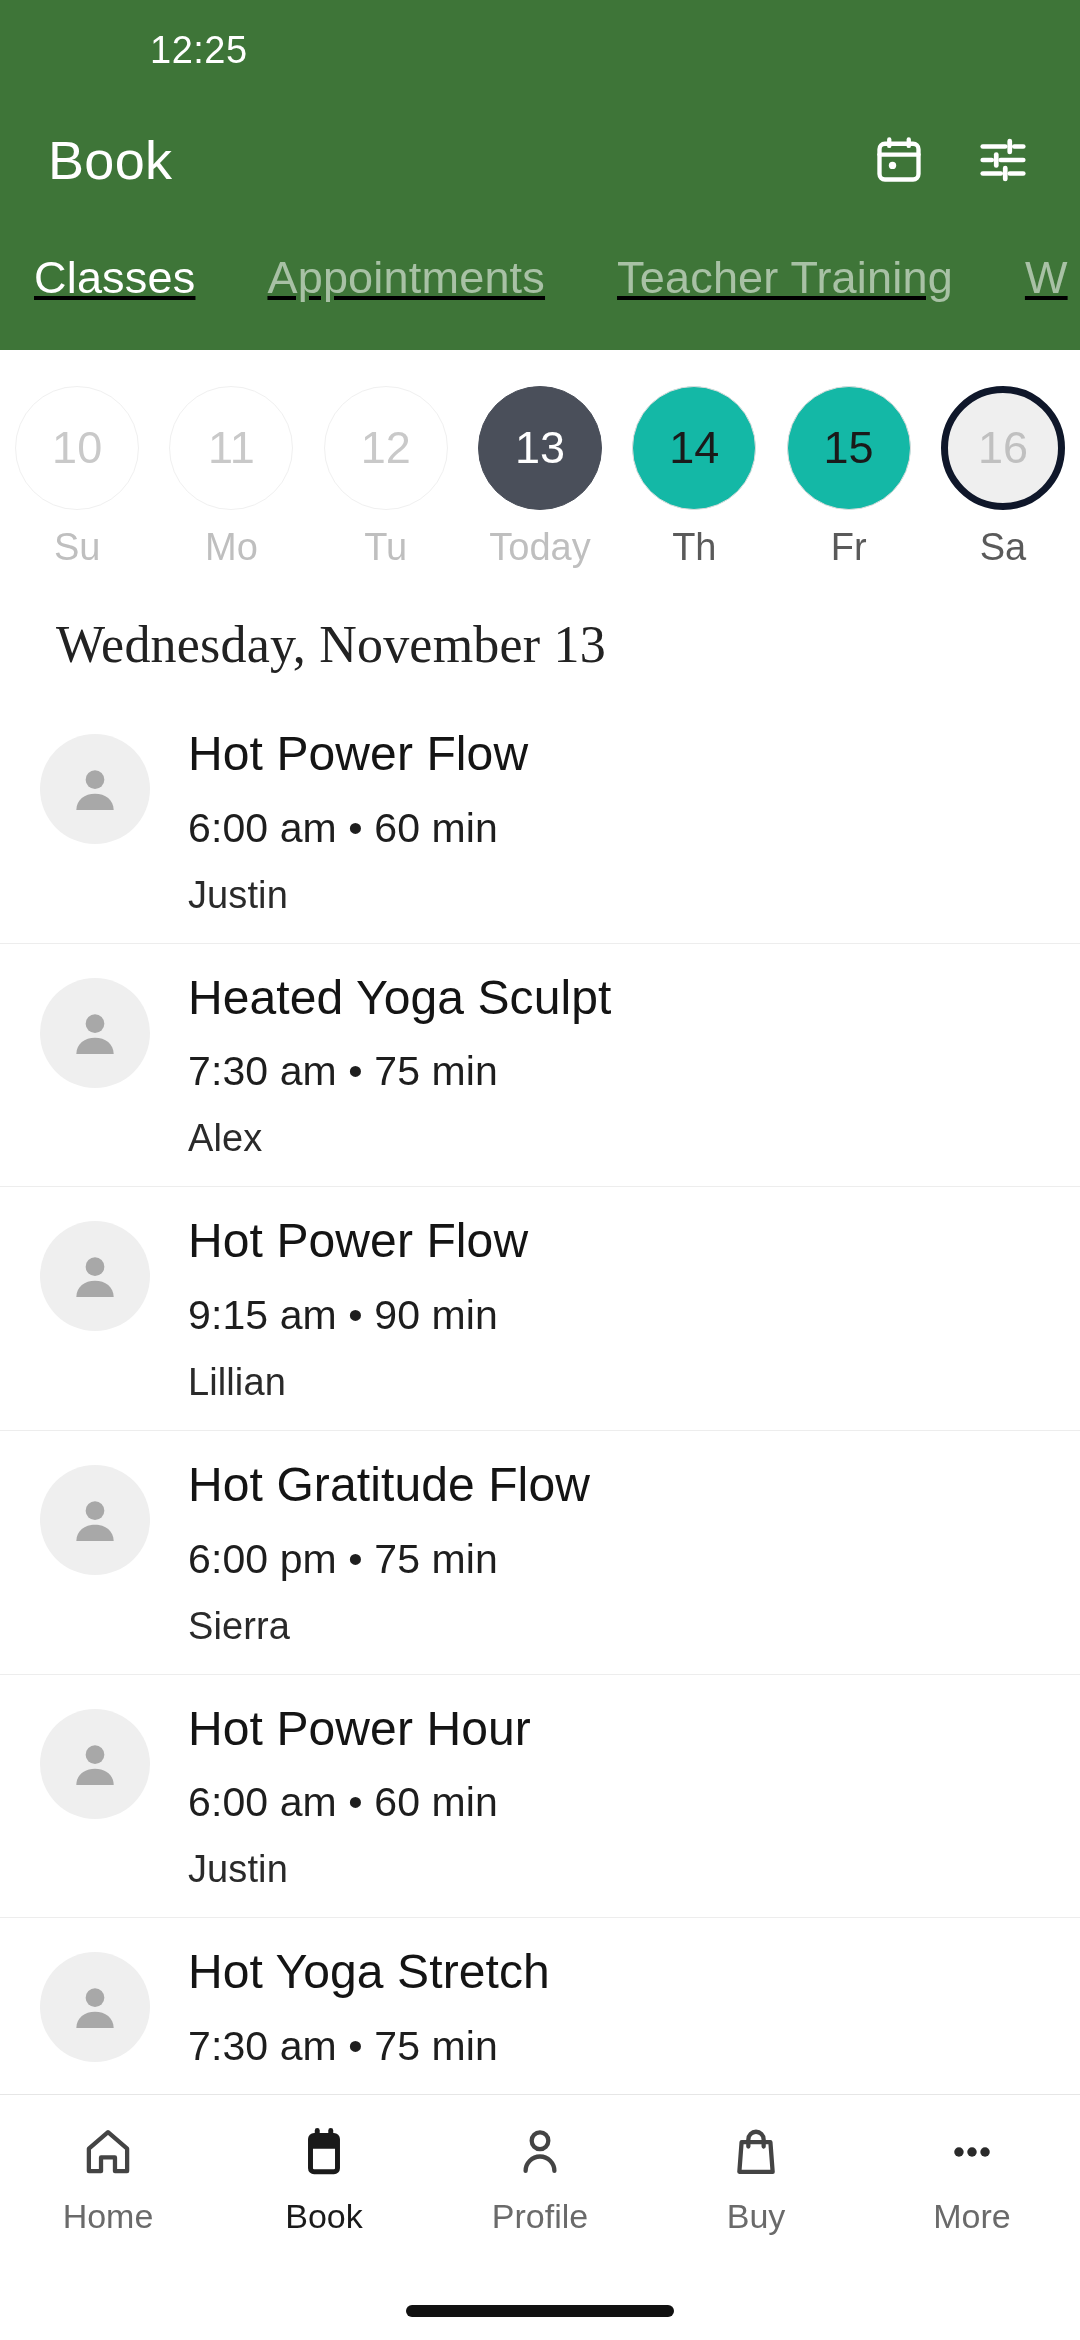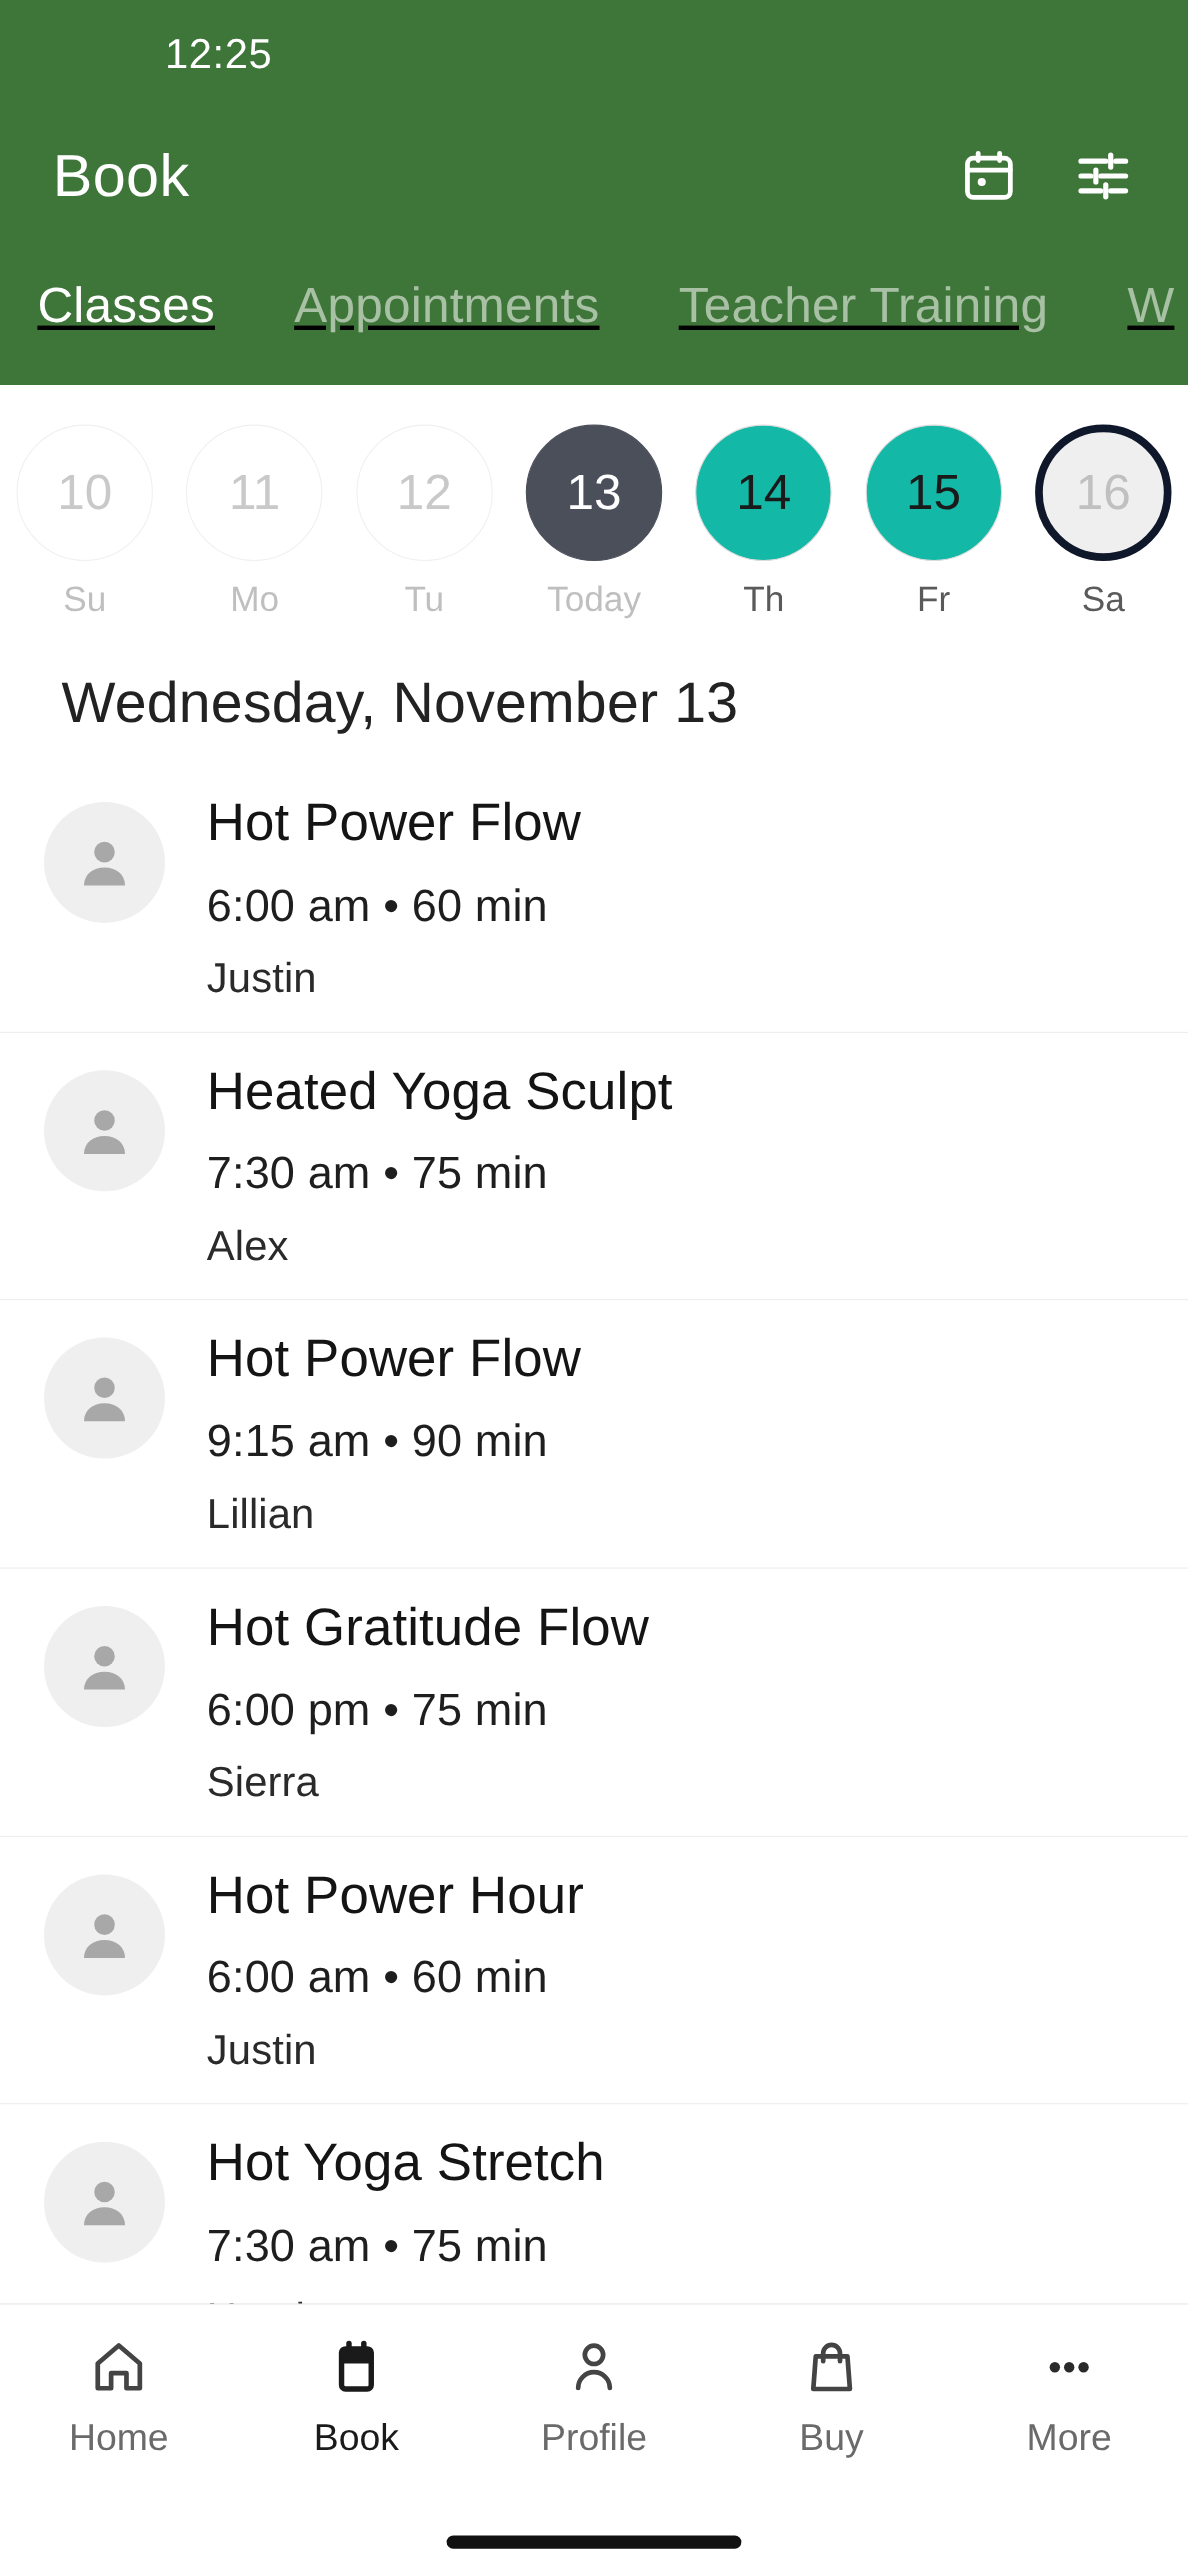--- a/index.html
+++ b/index.html
@@ -125,32 +125,33 @@
     color: #ffffff;
     border: 1px solid #4A4F5A;
   }
   .daycircle.shaded {
     background: #EFEFEF;
     color: #C0C0C0;
     border: 7px solid #0f172a;
   }
   .daylabel {
     margin-top: 16px;
-    font-size: 32px;
+    font-size: 38px;
     color: #BFBFBF;
   }
   .daylabel.dark { color: #5A5A5A; }
 
   
   .date-heading {
     flex: 0 0 auto;
     font-size: 52px;
     color: #222222;
     padding: 24px 0 26px 56px;
     letter-spacing: 0.2px;
+    font-family: Liberation Serif, serif;
   }
 
   
   .list {
     flex: 1 1 auto;
     overflow: hidden;
     position: relative;
   }
   .class-row {
     display: flex;

